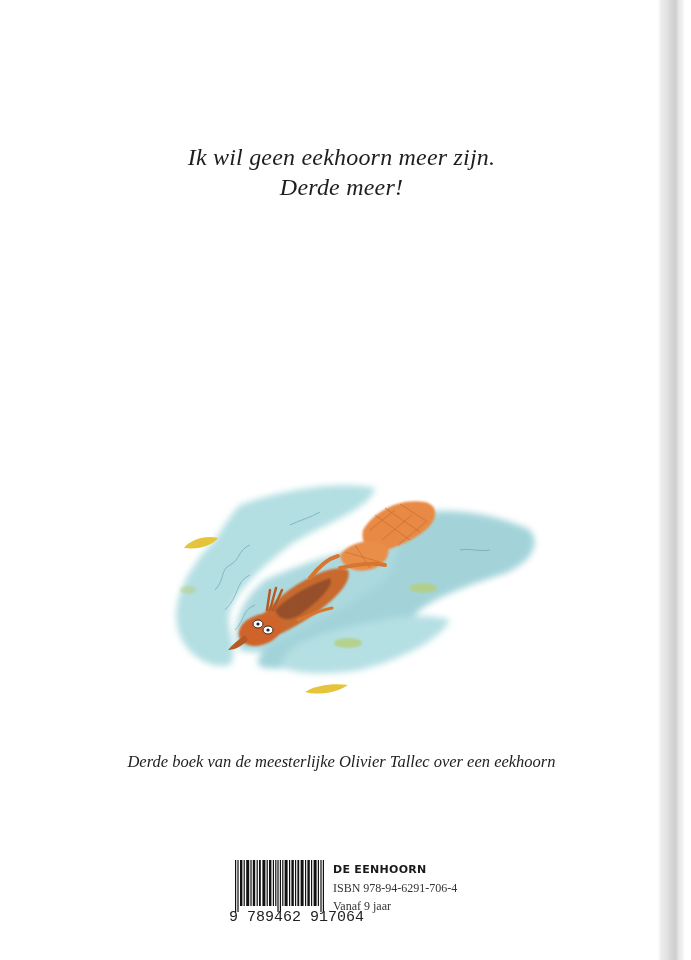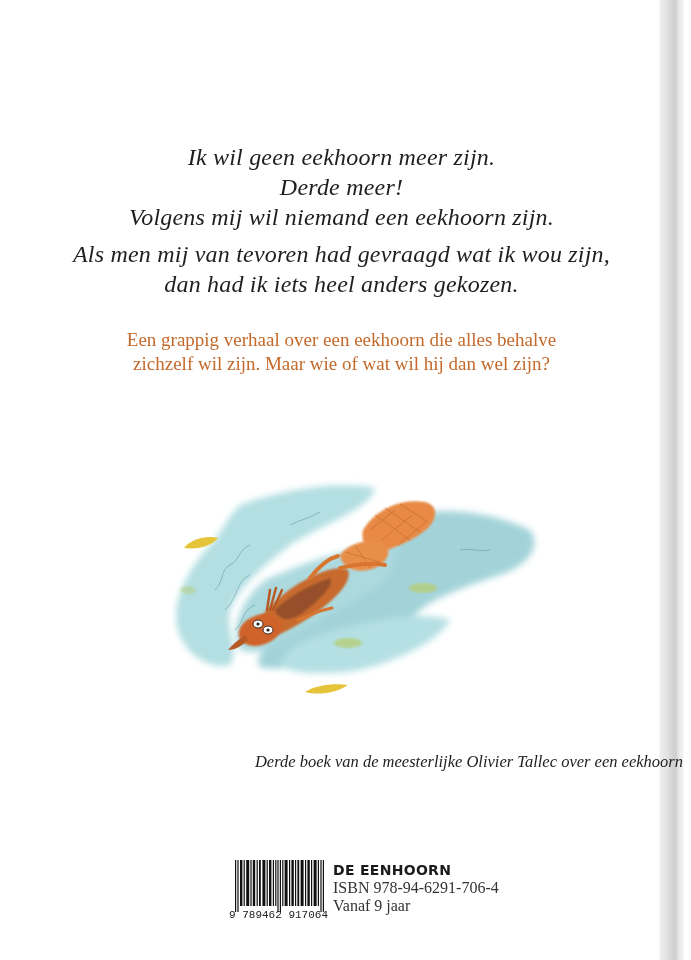--- a/index.html
+++ b/index.html
@@ -67,21 +67,21 @@
       left: 170px;
       top: 470px;
       width: 380px;
       height: 240px;
     }
     .blurb {
       position: absolute;
       top: 750px;
       left: 0;
       width: 683px;
-      text-align: right;
+      text-align: center;
       font-family: "Liberation Serif", serif;
       font-style: italic;
       font-size: 16.5px;
       line-height: 23px;
       color: #1e1e1e;
     }
     .blurb span { display: block; }
     .barcode-block {
       position: absolute;
       left: 229px;
@@ -94,70 +94,61 @@
       left: 6px;
       top: 0;
       width: 90px;
       height: 52px;
     }
     .barcode-digits {
       position: absolute;
       left: 0;
       top: 49px;
       font-family: "Liberation Mono", monospace;
-      font-size: 11px;
+      font-size: 15px;
       color: #222;
       white-space: pre;
       background: transparent;
       letter-spacing: 0px;
     }
     .publisher-block {
       position: absolute;
       left: 333px;
       top: 861px;
     }
     .publisher-name {
       font-family: "DejaVu Sans", sans-serif;
       font-weight: bold;
-      font-size: 14px;
+      font-size: 11px;
       letter-spacing: 0.3px;
       color: #1a1a1a;
       line-height: 18px;
       display: block;
     }
     .publisher-meta {
       display: block;
       font-family: "Liberation Serif", serif;
-      font-size: 16px;
+      font-size: 12px;
       color: #333;
       line-height: 18px;
     }
   </style>
 </head>
 <body>
 
 <div class="page">
 
   <div class="spine"></div>
 
   <div class="quote quote-a">
     <span class="quote-line">Ik wil geen eekhoorn meer zijn.</span>
     <span class="quote-line">Derde meer!</span>
-    <span class="quote-line">Volgens mij wil niemand een eekhoorn zijn.</span>
-  </div>
-
-  <div class="quote quote-b">
-    <span class="quote-line">Als men mij van tevoren had gevraagd wat ik wou zijn,</span>
-    <span class="quote-line">dan had ik iets heel anders gekozen.</span>
-  </div>
-
-  <div class="tagline">
-    <span>Een grappig verhaal over een eekhoorn die alles behalve</span>
-    <span>zichzelf wil zijn. Maar wie of wat wil hij dan wel zijn?</span>
-  </div>
+  </div>
+
+
 
   <div class="illustration">
     <svg width="380" height="240" viewBox="0 0 380 240" xmlns="http://www.w3.org/2000/svg">
       <defs>
         <filter id="soft" x="-10%" y="-10%" width="120%" height="120%">
           <feGaussianBlur stdDeviation="3"></feGaussianBlur>
         </filter>
         <filter id="soft2" x="-10%" y="-10%" width="120%" height="120%">
           <feGaussianBlur stdDeviation="1.2"></feGaussianBlur>
         </filter>

